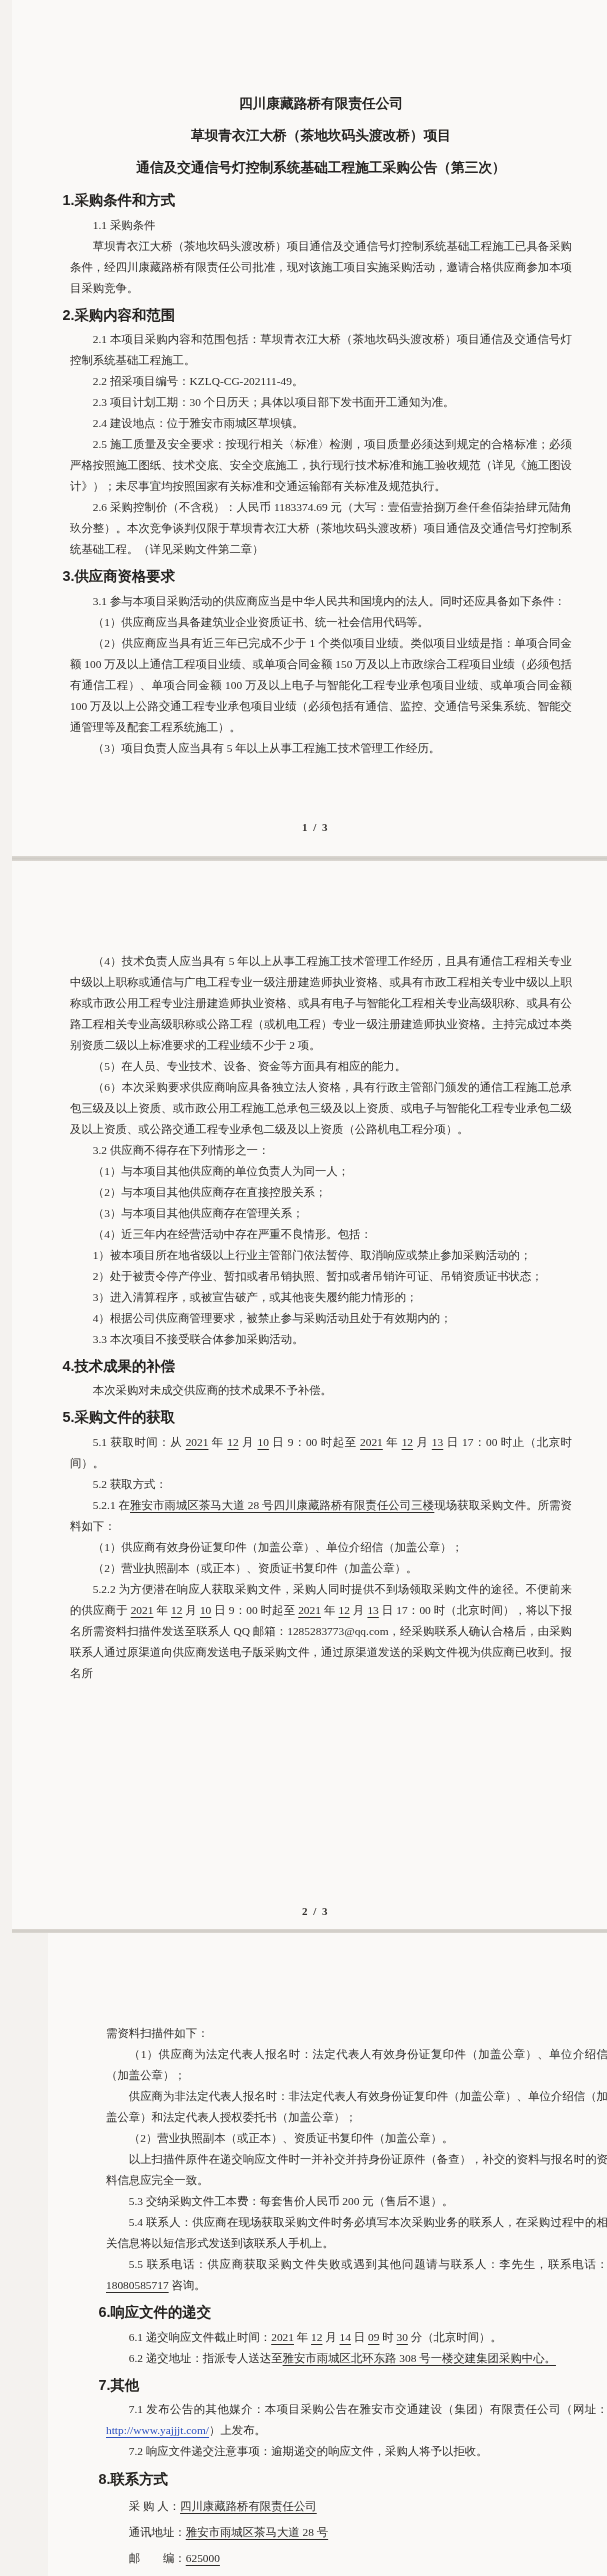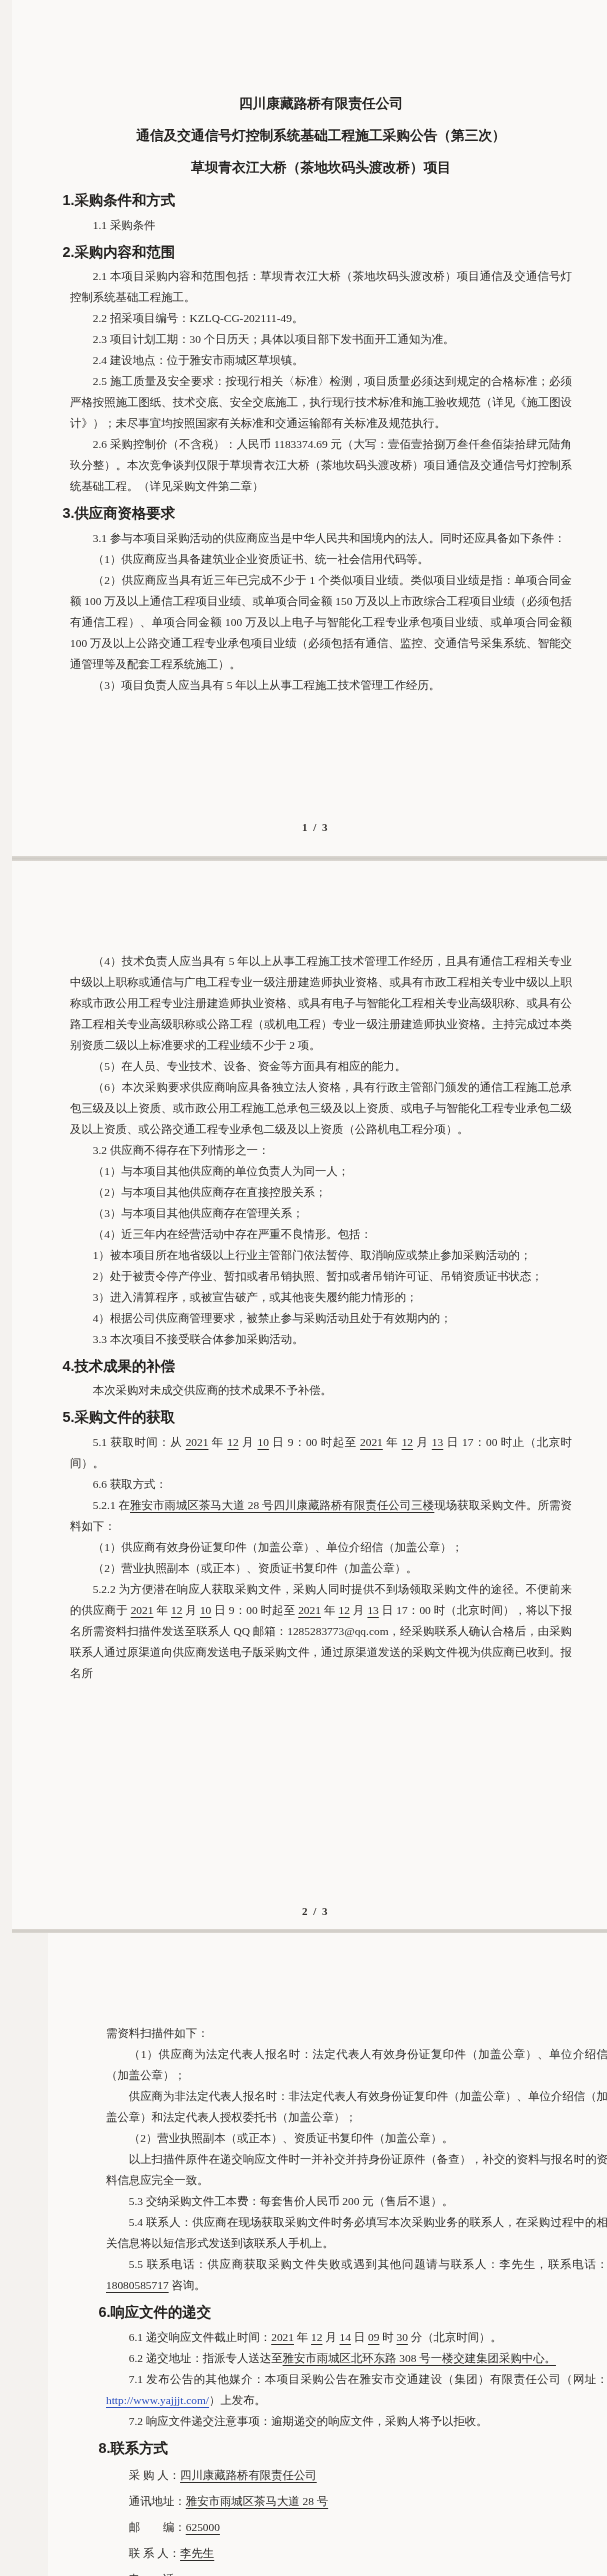--- a/index.html
+++ b/index.html
@@ -39,24 +39,25 @@
       #c04038 45% 57%, #3f9fc0 57% 69%, #d8cf3a 69% 81%, #4056b8 81% 91%, #b59a55 91% 100%);}
 </style>
 </head>
 <body>
 
 <div id="doc">
 
   <div class="page page-1">
     <div>
         <div class="blk title"><span>四川康藏路桥有限责任公司</span></div>
+        <div class="blk title"><span>草坝青衣江大桥（茶地坎码头渡改桥）项目</span></div>
         <div class="blk title"><span>通信及交通信号灯控制系统基础工程施工采购公告（第三次）</span></div>
-        <div class="blk title"><span>草坝青衣江大桥（茶地坎码头渡改桥）项目</span></div>
         <div class="blk h"><span>1.采购条件和方式</span></div>
         <div class="blk p"><span>1.1 采购条件</span></div>
+        <div class="blk p"><span>草坝青衣江大桥（茶地坎码头渡改桥）项目通信及交通信号灯控制系统基础工程施工已具备采购条件，经四川康藏路桥有限责任公司批准，现对该施工项目实施采购活动，邀请合格供应商参加本项目采购竞争。</span></div>
         <div class="blk h"><span>2.采购内容和范围</span></div>
         <div class="blk p"><span>2.1 本项目采购内容和范围包括：草坝青衣江大桥（茶地坎码头渡改桥）项目通信及交通信号灯控制系统基础工程施工。</span></div>
         <div class="blk p"><span>2.2 招采项目编号：KZLQ-CG-202111-49。</span></div>
         <div class="blk p"><span>2.3 项目计划工期：30 个日历天；具体以项目部下发书面开工通知为准。</span></div>
         <div class="blk p"><span>2.4 建设地点：位于雅安市雨城区草坝镇。</span></div>
         <div class="blk p"><span>2.5 施工质量及安全要求：按现行相关〈标准〉检测，项目质量必须达到规定的合格标准；必须严格按照施工图纸、技术交底、安全交底施工，执行现行技术标准和施工验收规范（详见《施工图设计》）；未尽事宜均按照国家有关标准和交通运输部有关标准及规范执行。</span></div>
         <div class="blk p"><span>2.6 采购控制价（不含税）：人民币 1183374.69 元（大写：壹佰壹拾捌万叁仟叁佰柒拾肆元陆角玖分整）。本次竞争谈判仅限于草坝青衣江大桥（茶地坎码头渡改桥）项目通信及交通信号灯控制系统基础工程。（详见采购文件第二章）</span></div>
         <div class="blk h"><span>3.供应商资格要求</span></div>
         <div class="blk p"><span>3.1 参与本项目采购活动的供应商应当是中华人民共和国境内的法人。同时还应具备如下条件：</span></div>
         <div class="blk p"><span>（1）供应商应当具备建筑业企业资质证书、统一社会信用代码等。</span></div>
@@ -80,21 +81,21 @@
         <div class="blk p"><span>（4）近三年内在经营活动中存在严重不良情形。包括：</span></div>
         <div class="blk p"><span>1）被本项目所在地省级以上行业主管部门依法暂停、取消响应或禁止参加采购活动的；</span></div>
         <div class="blk p"><span>2）处于被责令停产停业、暂扣或者吊销执照、暂扣或者吊销许可证、吊销资质证书状态；</span></div>
         <div class="blk p"><span>3）进入清算程序，或被宣告破产，或其他丧失履约能力情形的；</span></div>
         <div class="blk p"><span>4）根据公司供应商管理要求，被禁止参与采购活动且处于有效期内的；</span></div>
         <div class="blk p"><span>3.3 本次项目不接受联合体参加采购活动。</span></div>
         <div class="blk h"><span>4.技术成果的补偿</span></div>
         <div class="blk p"><span>本次采购对未成交供应商的技术成果不予补偿。</span></div>
         <div class="blk h"><span>5.采购文件的获取</span></div>
         <div class="blk p"><span>5.1 获取时间：从 </span><span class="u">2021</span><span> 年 </span><span class="u">12</span><span> 月 </span><span class="u">10</span><span> 日 9：00 时起至 </span><span class="u">2021</span><span> 年 </span><span class="u">12</span><span> 月 </span><span class="u">13</span><span> 日 17：00 时止（北京时间）。</span></div>
-        <div class="blk p"><span>6.6 获取方式：</span></div>
+        <div class="blk p"><span>5.2 获取方式：</span></div>
         <div class="blk p"><span>5.2.1 在</span><span class="u">雅安市雨城区茶马大道 28 号四川康藏路桥有限责任公司三楼</span><span>现场获取采购文件。所需资料如下：</span></div>
         <div class="blk p"><span>（1）供应商有效身份证复印件（加盖公章）、单位介绍信（加盖公章）；</span></div>
         <div class="blk p"><span>（2）营业执照副本（或正本）、资质证书复印件（加盖公章）。</span></div>
         <div class="blk p"><span>5.2.2 为方便潜在响应人获取采购文件，采购人同时提供不到场领取采购文件的途径。不便前来的供应商于 </span><span class="u">2021</span><span> 年 </span><span class="u">12</span><span> 月 </span><span class="u">10</span><span> 日 9：00 时起至 </span><span class="u">2021</span><span> 年 </span><span class="u">12</span><span> 月 </span><span class="u">13</span><span> 日 17：00 时（北京时间），将以下报名所需资料扫描件发送至联系人 QQ 邮箱：1285283773@qq.com，经采购联系人确认合格后，由采购联系人通过原渠道向供应商发送电子版采购文件，通过原渠道发送的采购文件视为供应商已收到。报名所</span></div>
       </div>
     <div class="page-num">2 / 3</div>
   </div>
 
   <div class="page-sep"></div>
 
@@ -104,20 +105,21 @@
         <div class="blk p"><span>（1）供应商为法定代表人报名时：法定代表人有效身份证复印件（加盖公章）、单位介绍信（加盖公章）；</span></div>
         <div class="blk p"><span>供应商为非法定代表人报名时：非法定代表人有效身份证复印件（加盖公章）、单位介绍信（加盖公章）和法定代表人授权委托书（加盖公章）；</span></div>
         <div class="blk p"><span>（2）营业执照副本（或正本）、资质证书复印件（加盖公章）。</span></div>
         <div class="blk p"><span>以上扫描件原件在递交响应文件时一并补交并持身份证原件（备查），补交的资料与报名时的资料信息应完全一致。</span></div>
         <div class="blk p"><span>5.3 交纳采购文件工本费：每套售价人民币 200 元（售后不退）。</span></div>
         <div class="blk p"><span>5.4 联系人：供应商在现场获取采购文件时务必填写本次采购业务的联系人，在采购过程中的相关信息将以短信形式发送到该联系人手机上。</span></div>
         <div class="blk p"><span>5.5 联系电话：供应商获取采购文件失败或遇到其他问题请与联系人：李先生，联系电话：</span><span class="u">18080585717</span><span> 咨询。</span></div>
         <div class="blk h"><span>6.响应文件的递交</span></div>
         <div class="blk p"><span>6.1 递交响应文件截止时间：</span><span class="u">2021</span><span> 年 </span><span class="u">12</span><span> 月 </span><span class="u">14</span><span> 日 </span><span class="u">09</span><span> 时 </span><span class="u">30</span><span> 分（北京时间）。</span></div>
         <div class="blk p"><span>6.2 递交地址：指派专人送达至</span><span class="u">雅安市雨城区北环东路 308 号一楼交建集团采购中心。</span></div>
+        <div class="blk h"><span>7.其他</span></div>
         <div class="blk p"><span>7.1 发布公告的其他媒介：本项目采购公告在雅安市交通建设（集团）有限责任公司（网址：</span><span class="u link">http://www.yajjjt.com/</span><span>）上发布。</span></div>
         <div class="blk p"><span>7.2 响应文件递交注意事项：逾期递交的响应文件，采购人将予以拒收。</span></div>
         <div class="blk h"><span>8.联系方式</span></div>
         <div class="blk contact"><span>采 购 人：</span><span class="u">四川康藏路桥有限责任公司</span></div>
         <div class="blk contact"><span>通讯地址：</span><span class="u">雅安市雨城区茶马大道 28 号</span></div>
         <div class="blk contact"><span>邮　　编：</span><span class="u">625000</span></div>
         <div class="blk contact"><span>联 系 人：</span><span class="u">李先生</span></div>
         <div class="blk contact"><span>电　　话：</span><span class="u">18080585717</span></div>
         <div class="blk contact"><span>电子邮箱：</span><span class="u">1285283773@qq.com</span></div>
       </div>

